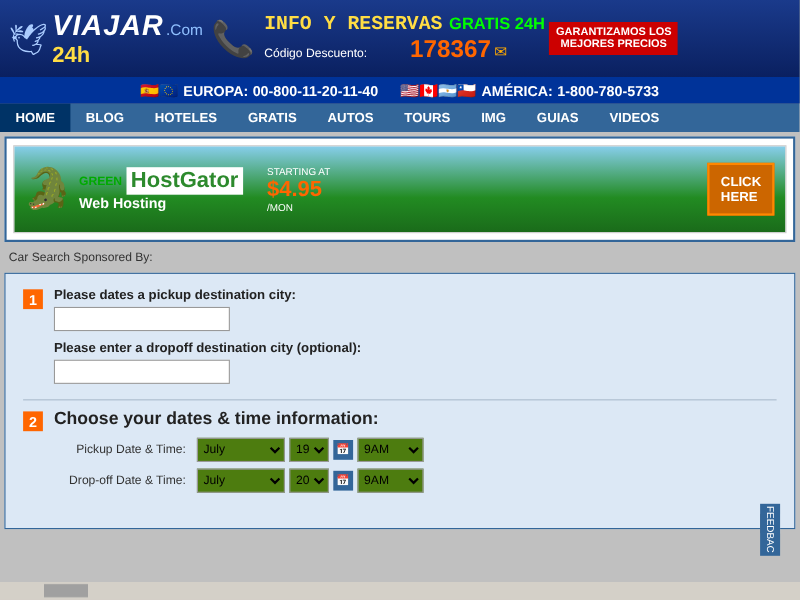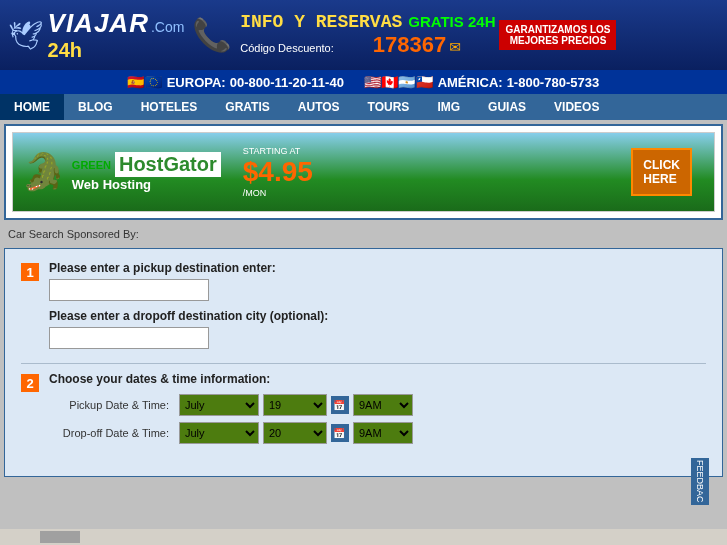--- a/index.html
+++ b/index.html
@@ -29,41 +29,41 @@
 
     
     .nav { background: #336699; display: flex; align-items: stretch; }
     .nav-item { padding: 6px 14px; color: white; font-size: 12px; font-weight: bold; cursor: pointer; text-decoration: none; display: flex; align-items: center; }
     .nav-home { background: #003366; }
 
     
     .banner-area { background: white; padding: 6px; border: 2px solid #336699; margin: 4px; }
     .hostgator-banner { background: linear-gradient(180deg, #87ceeb 0%, #228b22 60%, #1a6b1a 100%); height: 80px; display: flex; align-items: center; padding: 8px; position: relative; overflow: hidden; border: 1px solid #ccc; }
     .hg-left { display: flex; align-items: center; gap: 6px; }
-    .hg-click { background: #cc6600; color: white; font-weight: bold; font-size: 12px; padding: 8px 10px; position: absolute; right: 22px; top: 50%; transform: translateY(-50%); border: 2px solid #ff8800; }
+    .hg-click { background: #cc6600; color: white; font-weight: bold; font-size: 12px; padding: 8px 10px; position: absolute; right: 10px; top: 50%; transform: translateY(-50%); border: 2px solid #ff8800; }
     .gator { font-size: 36px; }
 
     
     .car-search-label { color: #333; font-size: 11px; padding: 4px 8px; }
 
     
     .search-form-container { background: #dce8f5; border: 1px solid #336699; margin: 4px; padding: 12px 16px; }
 
     .step { display: flex; align-items: flex-start; margin-bottom: 14px; }
     .step-num { background: #ff6600; color: white; font-weight: bold; font-size: 13px; width: 18px; height: 18px; display: flex; align-items: center; justify-content: center; margin-right: 10px; flex-shrink: 0; margin-top: 2px; }
     .step-content { flex: 1; }
     .step-label { font-size: 12px; font-weight: bold; color: #222; margin-bottom: 4px; }
     .step-input { width: 160px; height: 22px; border: 1px solid #999; background: white; padding: 2px 4px; font-size: 11px; display: block; }
 
-    .step2-label { font-size: 12px; font-weight: bold; color: #222; margin-bottom: 8px; }
+    .step2-label { font-size: 16px; font-weight: bold; color: #222; margin-bottom: 8px; }
     .date-row { display: flex; align-items: center; gap: 4px; margin-bottom: 6px; }
     .date-row-label { font-size: 11px; color: #333; width: 120px; text-align: right; margin-right: 6px; }
     .date-select { height: 22px; border: 1px solid #999; background: #4d7c0f; font-size: 11px; padding: 1px; }
     .month-select { width: 80px; }
-    .day-select { width: 64px; }
+    .day-select { width: 36px; }
     .time-select { width: 60px; }
     .cal-icon { width: 18px; height: 18px; background: #336699; display: inline-flex; align-items: center; justify-content: center; color: white; font-size: 10px; cursor: pointer; flex-shrink: 0; }
     .separator { border-top: 1px solid #aabbcc; margin: 8px 0; }
 
     
     .feedback { position: fixed; bottom: 40px; right: 18px; background: #336699; color: white; font-size: 9px; padding: 2px 4px; writing-mode: vertical-rl; text-orientation: mixed; cursor: pointer; }
 
     
     .zoom-btn { position: fixed; bottom: 60px; right: 18px; background: white; border: 1px solid #666; color: #333; font-size: 10px; width: 18px; height: 18px; display: flex; align-items: center; justify-content: center; cursor: pointer; }
 
@@ -140,37 +140,37 @@
       <span class="gator">🐊</span>
       <div>
         <div style="display:flex;align-items:center;gap:4px;">
           <span style="color:#2d8a2d;font-size:11px;font-weight:bold;color:#00aa00;">GREEN</span>
           <span style="background:white;padding:1px 4px;font-size:20px;font-weight:bold;color:#2d8a2d;text-align:right;">HostGator</span>
         </div>
         <div style="color:white;font-weight:bold;font-size:13px;">Web Hosting</div>
       </div>
       <div style="margin-left:16px;">
         <div style="color:white;font-size:9px;">STARTING AT</div>
-        <div style="color:#ff6600;font-size:28px;font-weight:bold;">$4.95</div>
+        <div style="color:#ff6600;font-size:20px;font-weight:bold;">$4.95</div>
         <div style="color:white;font-size:9px;">/MON</div>
       </div>
     </div>
     <div class="hg-click" style="white-space:pre;">CLICK
 HERE</div>
   </div>
 </div>
 
 <div class="car-search-label">Car Search Sponsored By:</div>
 
 <div class="search-form-container">
 
   <div class="step">
     <div class="step-num">1</div>
     <div class="step-content">
-      <div class="step-label">Please enter a pickup destination enter:</div>
+      <div class="step-label">Please dates a pickup destination city:</div>
       <input class="step-input" type="text" style="">
       <div class="step-label" style="margin-top:8px;">Please enter a dropoff destination city (optional):</div>
       <input class="step-input" type="text" style="">
     </div>
   </div>
 
   <div class="separator"></div>
 
   <div class="step">
     <div class="step-num">2</div>

